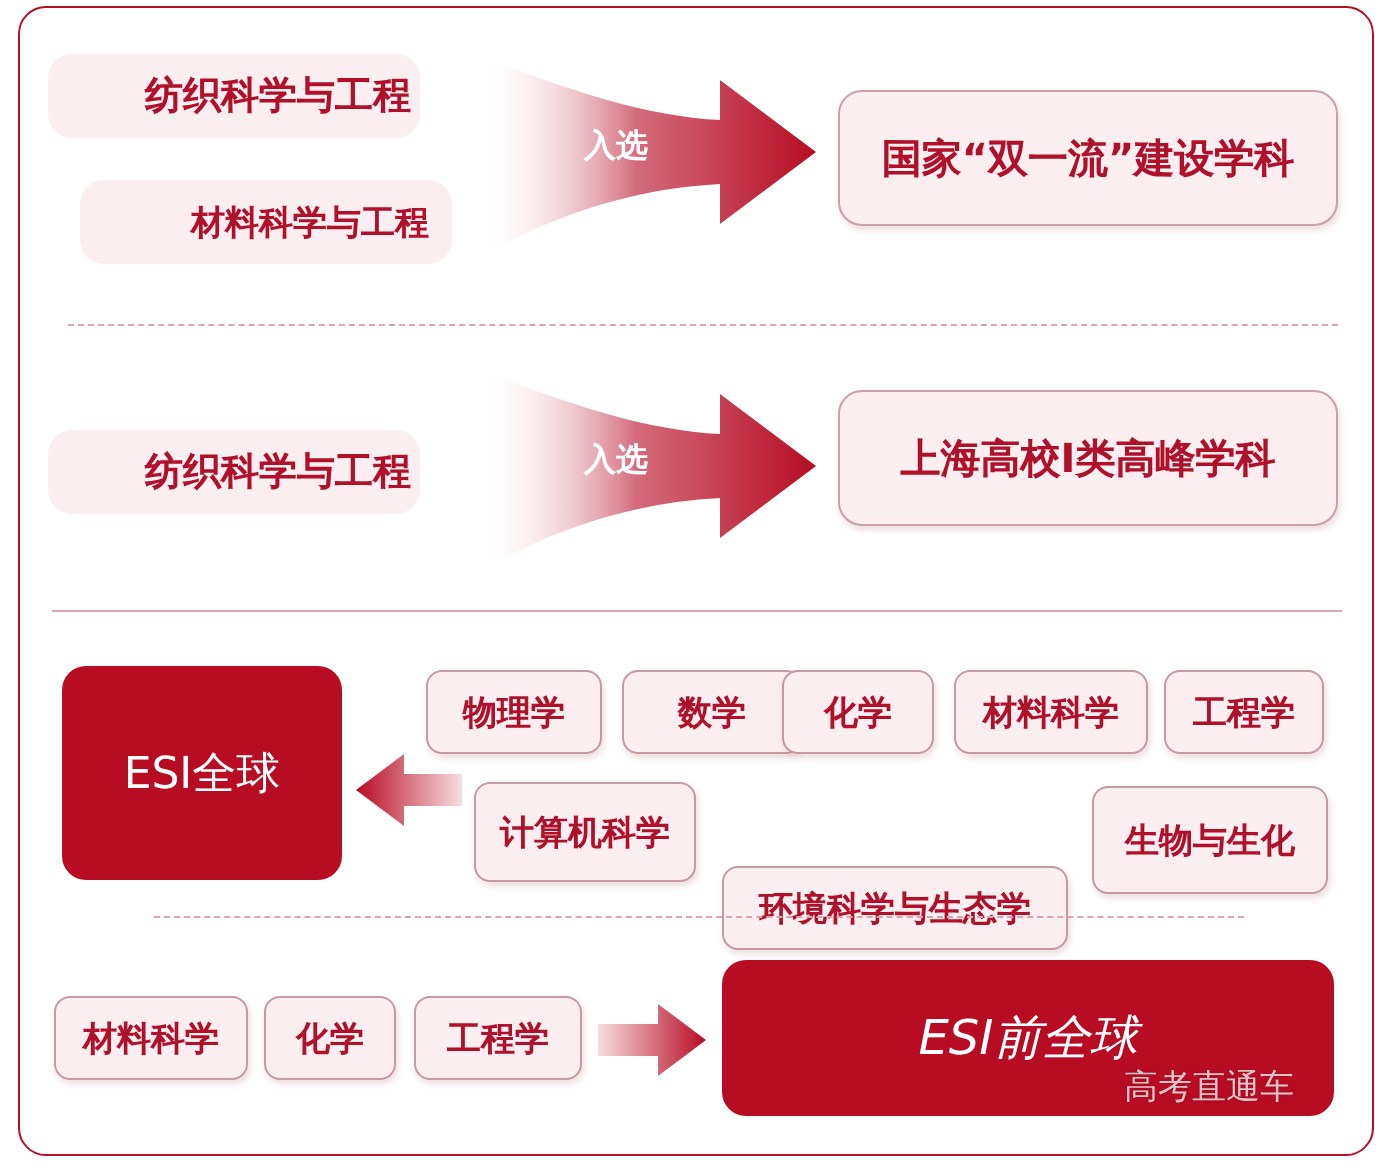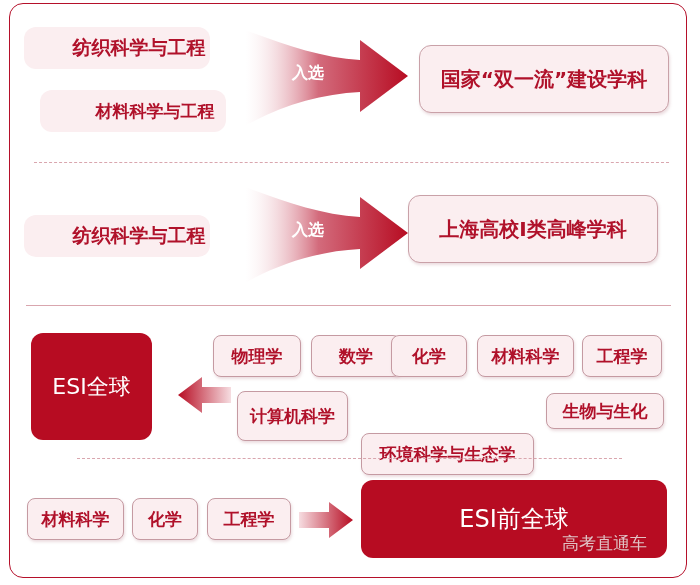--- a/index.html
+++ b/index.html
@@ -65,25 +65,25 @@
 
 <div class="dash" style="left:34px;top:162px;width:635px;"></div>
 
 <div class="pill soft" style="left:24px;top:215px;width:186px;height:42px;font-size:19px;">纺织科学与工程</div>
 
 <svg class="arrow-big" style="left:240px;top:185px;" width="175" height="100" viewBox="0 0 175 100">
   <path d="M5,2 C40,15 80,30 120,32 L120,12 L168,48 L120,84 L120,64 C80,66 40,78 5,98 Z" fill="url(#g1)"></path>
 </svg>
 <div class="arrow-label" style="left:292px;top:220px;">入选</div>
 
-<div class="pill outlined" style="left:408px;top:195px;width:250px;height:68px;font-size:20px;">上海高校I类高峰学科</div>
+<div class="pill outlined" style="left:419px;top:195px;width:250px;height:68px;font-size:20px;">上海高校I类高峰学科</div>
 
 <div class="solid-line" style="left:26px;top:305px;width:645px;"></div>
 
-<div class="esi-box" style="left:31px;top:333px;width:121px;height:107px;">
+<div class="esi-box" style="left:31px;top:333px;width:140px;height:107px;">
   <div style="font-size:22px;">ESI全球</div>
 </div>
 
 <svg style="position:absolute;left:178px;top:375px;" width="55" height="40" viewBox="0 0 55 40">
   <defs>
     <linearGradient id="g2" x1="1" y1="0" x2="0" y2="0">
       <stop offset="0" stop-color="#f6dde1"></stop>
       <stop offset="1" stop-color="#b70c22"></stop>
     </linearGradient>
   </defs>
@@ -91,35 +91,35 @@
 </svg>
 
 <div class="tag" style="left:213px;top:335px;width:88px;height:42px;">物理学</div>
 <div class="tag" style="left:311px;top:335px;width:90px;height:42px;">数学</div>
 <div class="tag" style="left:391px;top:335px;width:76px;height:42px;">化学</div>
 <div class="tag" style="left:477px;top:335px;width:97px;height:42px;">材料科学</div>
 <div class="tag" style="left:582px;top:335px;width:80px;height:42px;">工程学</div>
 
 <div class="tag" style="left:237px;top:391px;width:111px;height:50px;">计算机科学</div>
 <div class="tag" style="left:361px;top:393px;width:173px;height:42px;margin-top:40px;">环境科学与生态学</div>
-<div class="tag" style="left:546px;top:393px;width:118px;height:36px;">生物与生化</div>
+<div class="tag" style="left:546px;top:393px;width:118px;height:54px;">生物与生化</div>
 
 <div class="dash" style="left:77px;top:458px;width:545px;"></div>
 
 <div class="tag" style="left:27px;top:498px;width:97px;height:42px;">材料科学</div>
 <div class="tag" style="left:132px;top:498px;width:66px;height:42px;">化学</div>
 <div class="tag" style="left:207px;top:498px;width:84px;height:42px;">工程学</div>
 
 <svg style="position:absolute;left:297px;top:500px;" width="58" height="40" viewBox="0 0 58 40">
   <defs>
     <linearGradient id="g3" x1="0" y1="0" x2="1" y2="0">
       <stop offset="0" stop-color="#f6dde1"></stop>
       <stop offset="1" stop-color="#b70c22"></stop>
     </linearGradient>
   </defs>
   <path d="M2,12 L32,12 L32,2 L56,20 L32,38 L32,28 L2,28 Z" fill="url(#g3)"></path>
 </svg>
 
-<div class="esi-box" style="left:361px;top:480px;width:306px;height:78px;flex-direction:column;">
+<div class="esi-box" style="left:361px;top:480px;width:306px;height:78px;flex-direction:column;font-style:italic;">
   <span style="font-size:24px;">ESI前全球</span>
 </div>
 
 <div class="watermark" style="left:562px;top:532px;font-family:Liberation Mono, monospace;">高考直通车</div>
 
 </body></html>

